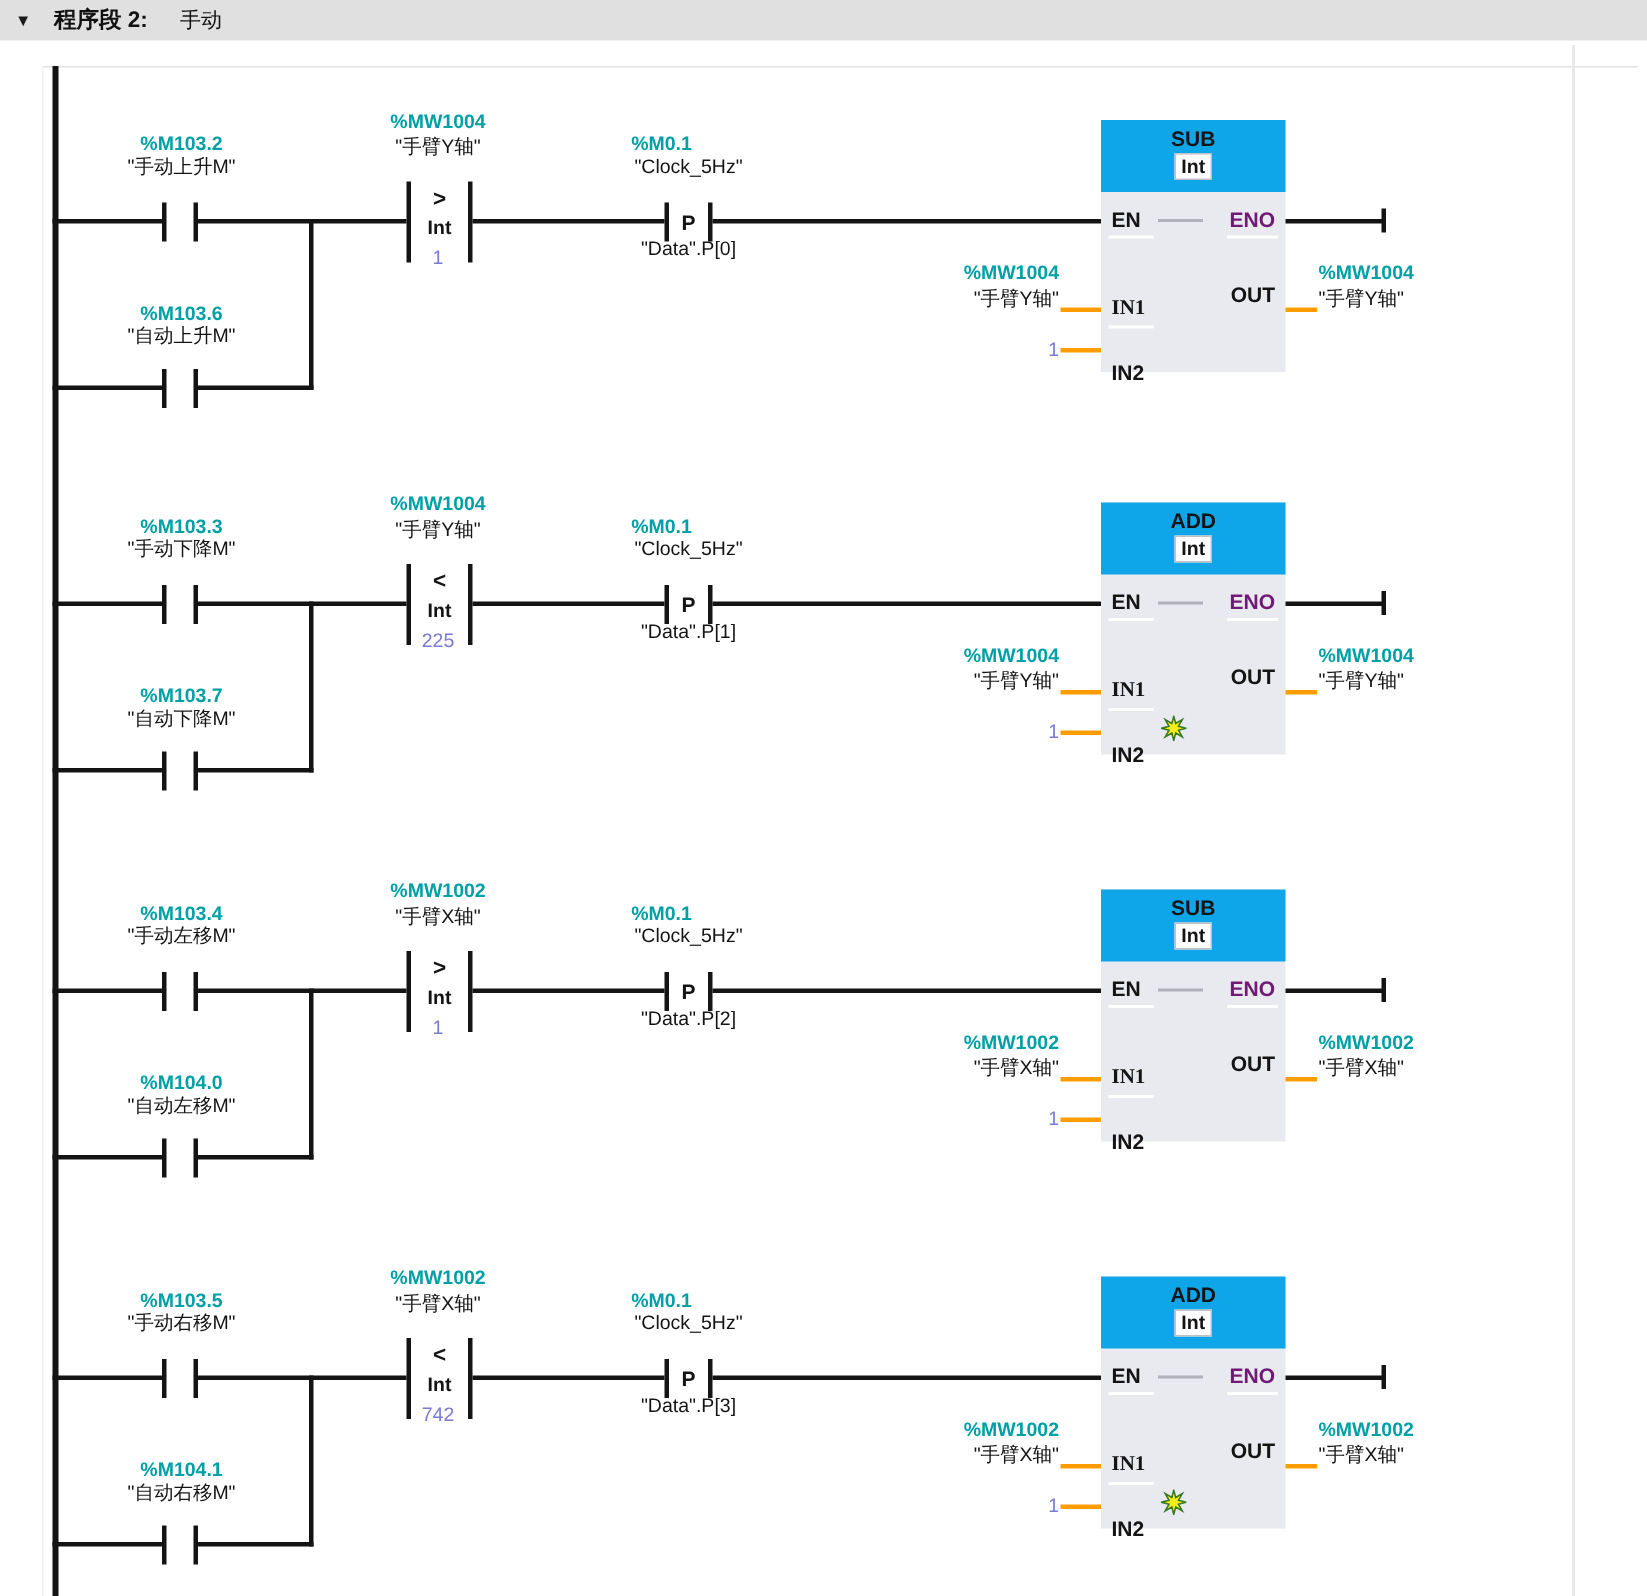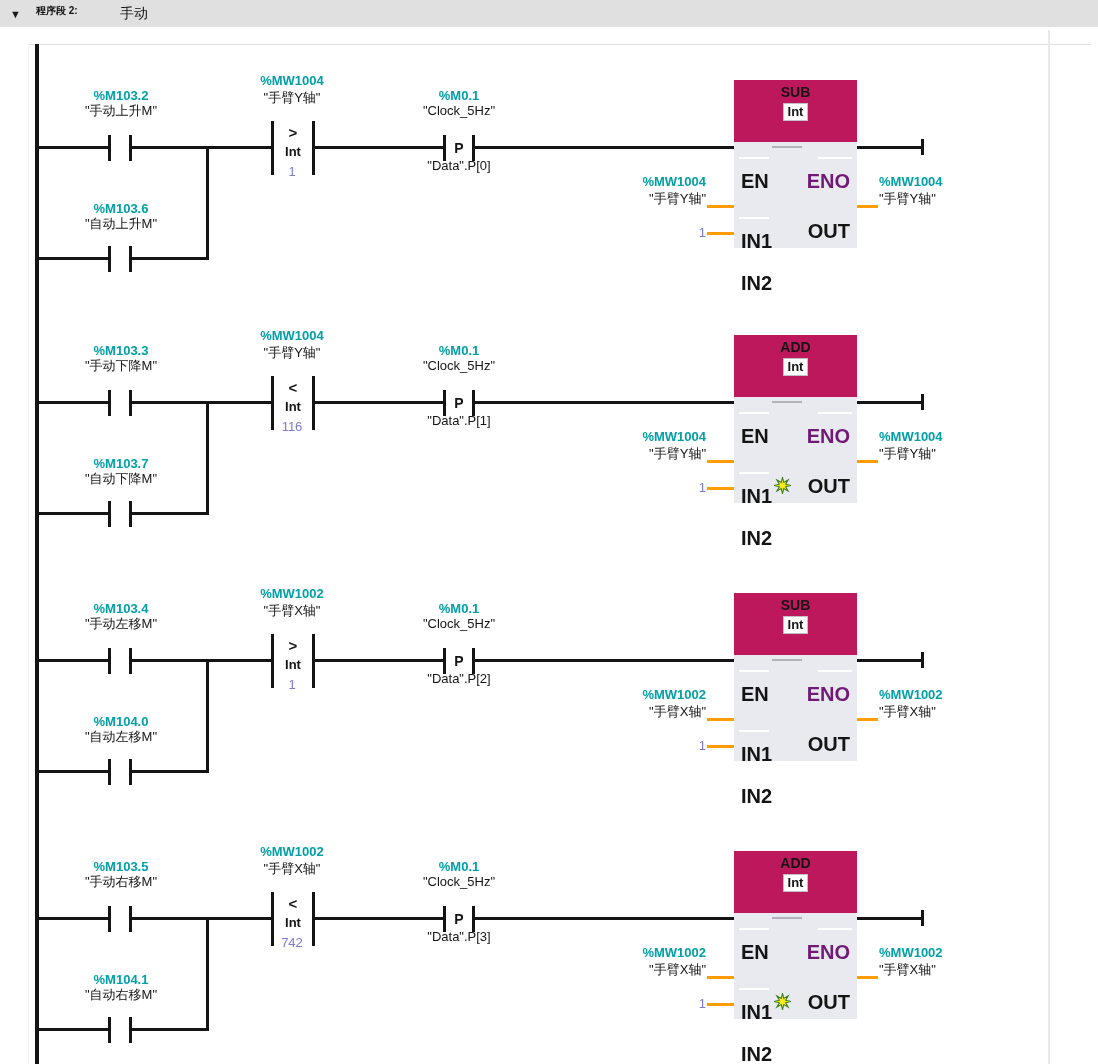--- a/index.html
+++ b/index.html
@@ -2,21 +2,21 @@
 <html><head>
 <meta charset="utf-8">
 <style>
   html,body{margin:0;padding:0;background:#fff;}
   .canvas{position:relative;width:1098px;height:1064px;background:#ffffff;overflow:hidden;
           font-family:"Liberation Sans", sans-serif;color:#141414;}
 
   
   .titlebar{position:absolute;left:0;top:2;width:1098px;height:27px;background:#e0e0e0;}
   .tri{position:absolute;left:10px;top:6px;font-size:11px;color:#1a1a1a;line-height:16px;}
-  .net-title{position:absolute;left:36px;top:4px;font-size:10px;font-weight:bold;color:#111;}
+  .net-title{position:absolute;left:36px;top:4px;font-size:15px;font-weight:bold;color:#111;}
   .net-comment{position:absolute;left:120px;top:5px;font-size:14px;color:#111;}
 
   
   .frame-top{position:absolute;left:28px;top:44px;width:1064px;height:1px;background:#e2e2e2;}
   .frame-left{position:absolute;left:28px;top:44px;width:1px;height:1020px;background:#f0f0f0;}
   .margin-line{position:absolute;left:1048px;top:30px;width:2px;height:1034px;background:#e9e9e9;}
   .rail{position:absolute;left:35px;top:44px;width:4px;height:1020px;background:#141414;}
 
   
   .rung{position:absolute;left:0;width:1098px;height:258px;}
@@ -47,37 +47,37 @@
 
   
   .lbl{position:absolute;width:170px;text-align:center;white-space:nowrap;}
   .addr{color:#00a0a6;font-weight:bold;font-size:13px;line-height:14px;}
   .name{font-size:13px;line-height:15px;color:#141414;}
   .val{color:#7b7bd2;font-size:13px;line-height:15px;}
   .c1-addr{left:36px;top:89px;}   .c1-name{left:36px;top:103px;}
   .c2-addr{left:36px;top:202px;}  .c2-name{left:36px;top:216px;}
   .cmp-addr{left:207px;top:74px;} .cmp-name{left:207px;top:90px;}
   .cmp-val{left:207px;top:164px;}
-  .p-addr{left:374px;top:89px;}   .p-name{left:374px;top:103px;}
+  .p-addr{left:356px;top:89px;}   .p-name{left:374px;top:103px;}
   .p-operand{left:374px;top:158px;}
   .in-block{width:286px;text-align:right;left:420px;}
   .in1-addr{top:175px;}  .in1-name{top:191px;}  .in2-val{top:225px;}
   .out-block{width:210px;text-align:left;left:879px;}
   .out-addr{top:175px;}  .out-name{top:191px;}
 
   
   .box{position:absolute;left:734px;top:80px;width:123px;height:168px;background:#e9e9f0;}
-  .box-header{position:absolute;left:0;top:0;width:123px;height:62px;background:#be185d;}
+  .box-header{position:absolute;left:0;top:0;width:123px;height:48px;background:#0ea5e9;}
   .box-op{text-align:center;font-size:14px;font-weight:bold;padding-top:4px;}
   .box-type-wrap{text-align:center;margin-top:2px;}
   .box-type{display:inline-block;background:#fff;border:1px solid #bfbfc8;
             padding:0 4px;font-size:13px;font-weight:bold;line-height:16px;}
-  .port{position:absolute;font-size:20px;font-weight:bold;color:#141414;margin-top:32px;}
+  .port{position:absolute;font-size:14px;font-weight:bold;color:#141414;}
   .port.en{left:7px;top:58px;}  .port.eno{right:7px;top:58px;color:#701a75;}
-  .port.in1{left:7px;top:118px;} .port.in2{left:7px;top:160px;}
+  .port.in1{left:7px;top:118px;font-family:Liberation Serif, serif;} .port.in2{left:7px;top:160px;}
   .port.out{right:7px;top:108px;}
   .dash{position:absolute;left:38px;top:66px;width:30px;height:2px;background:#b2b2ba;}
   .ul{position:absolute;height:2px;background:#ffffff;}
   .ul-en{left:5px;top:77px;width:30px;}
   .ul-eno{right:5px;top:77px;width:34px;}
   .ul-in1{left:5px;top:137px;width:30px;}
   .star{position:absolute;left:40px;top:142px;}
 </style>
 </head>
 <body>
@@ -168,21 +168,21 @@
     <div class="lbl addr c2-addr">%M103.7</div>
     <div class="lbl name c2-name">"自动下降M"</div>
     <div class="contact c2"></div>
 
     <div class="lbl addr cmp-addr">%MW1004</div>
     <div class="lbl name cmp-name">"手臂Y轴"</div>
     <div class="cmp">
       <div class="cmp-op">&lt;</div>
       <div class="cmp-type">Int</div>
     </div>
-    <div class="lbl val cmp-val">116</div>
+    <div class="lbl val cmp-val">225</div>
 
     <div class="lbl addr p-addr">%M0.1</div>
     <div class="lbl name p-name">"Clock_5Hz"</div>
     <div class="contact pcontact">
       <span class="p-sym">P</span>
     </div>
     <div class="lbl name p-operand">"Data".P[1]</div>
 
     <div class="box">
       <div class="box-header">

